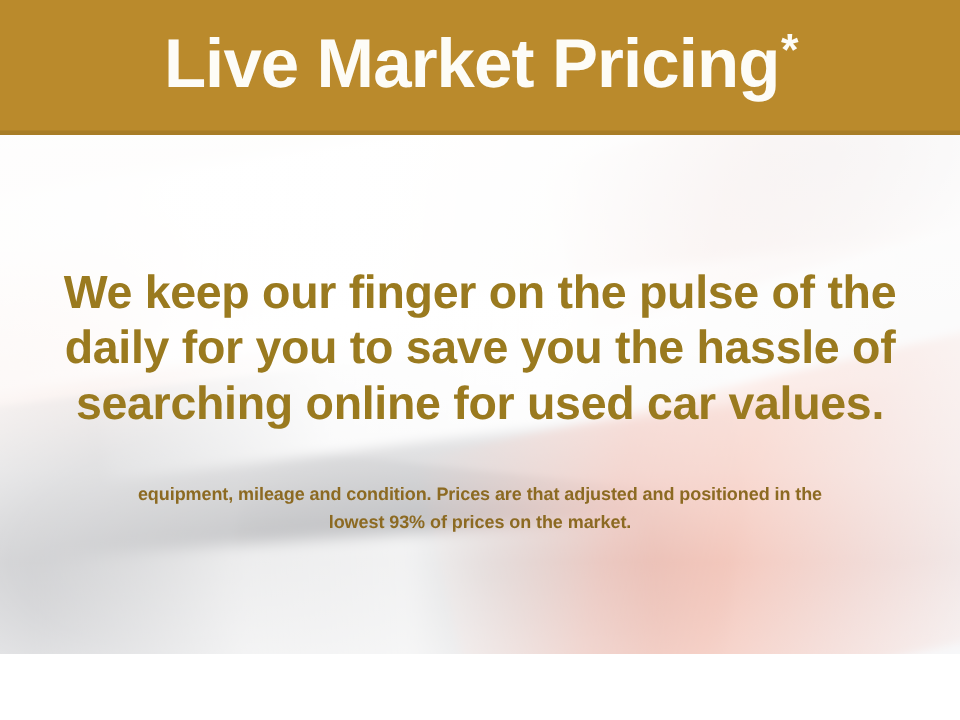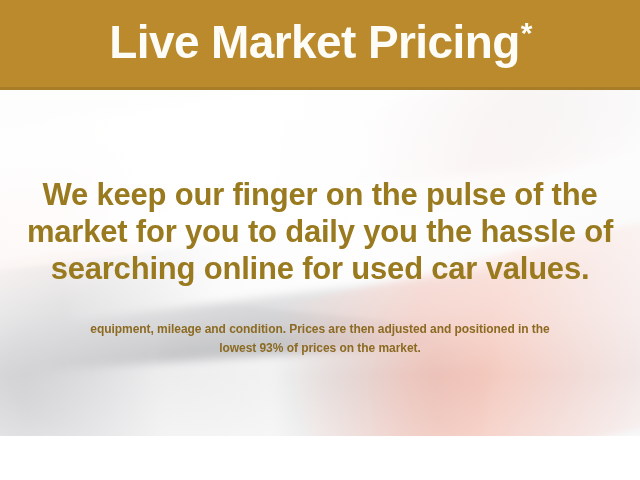--- a/index.html
+++ b/index.html
@@ -284,23 +284,23 @@
   <div class="header-band">
     <div class="header-title">
       <span>Live Market Pricing</span><span class="asterisk">*</span>
     </div>
   </div>
 
   <div class="content">
 
     <div class="headline">
       <span class="hl-line">We keep our finger on the pulse of the</span>
-      <span class="hl-line">market for you to daily you the hassle of</span>
+      <span class="hl-line">daily for you to save you the hassle of</span>
       <span class="hl-line">searching online for used car values.</span>
     </div>
 
     <div class="disclaimer">
-      <span class="dc-line">equipment, mileage and condition. Prices are then adjusted and positioned in the</span>
+      <span class="dc-line">equipment, mileage and condition. Prices are that adjusted and positioned in the</span>
       <span class="dc-line">lowest 93% of prices on the market.</span>
     </div>
 
   </div>
 </div>
 
 </body></html>

